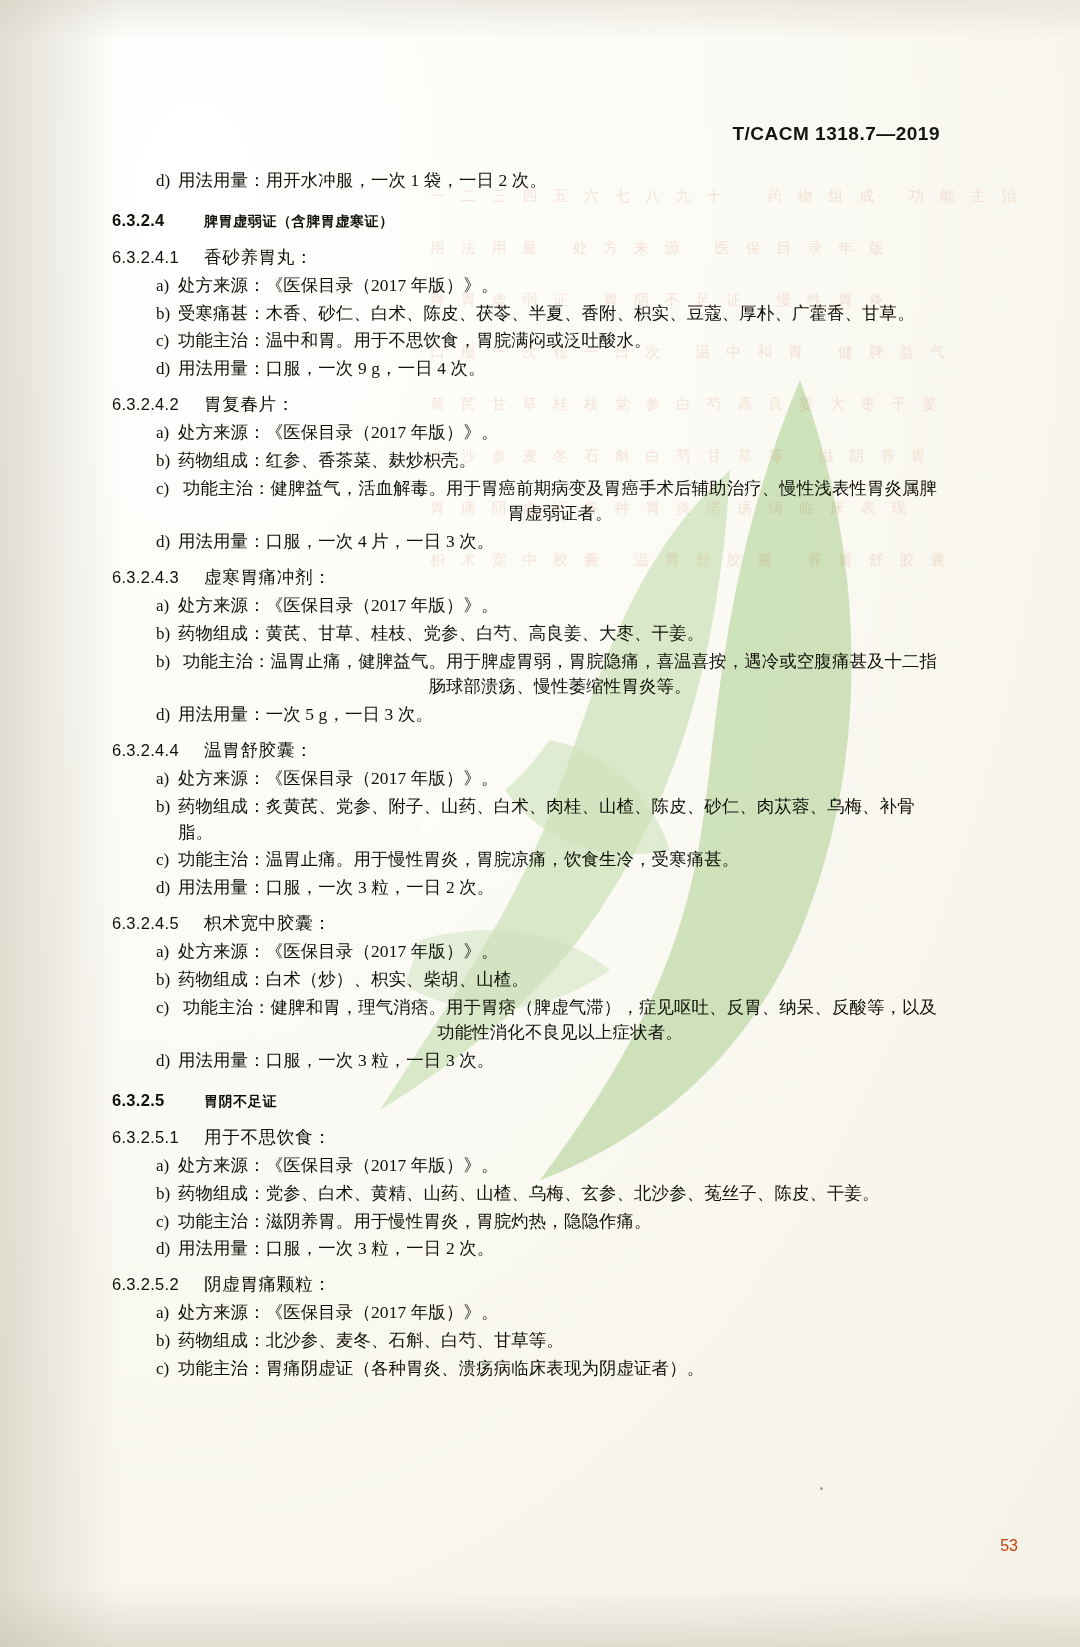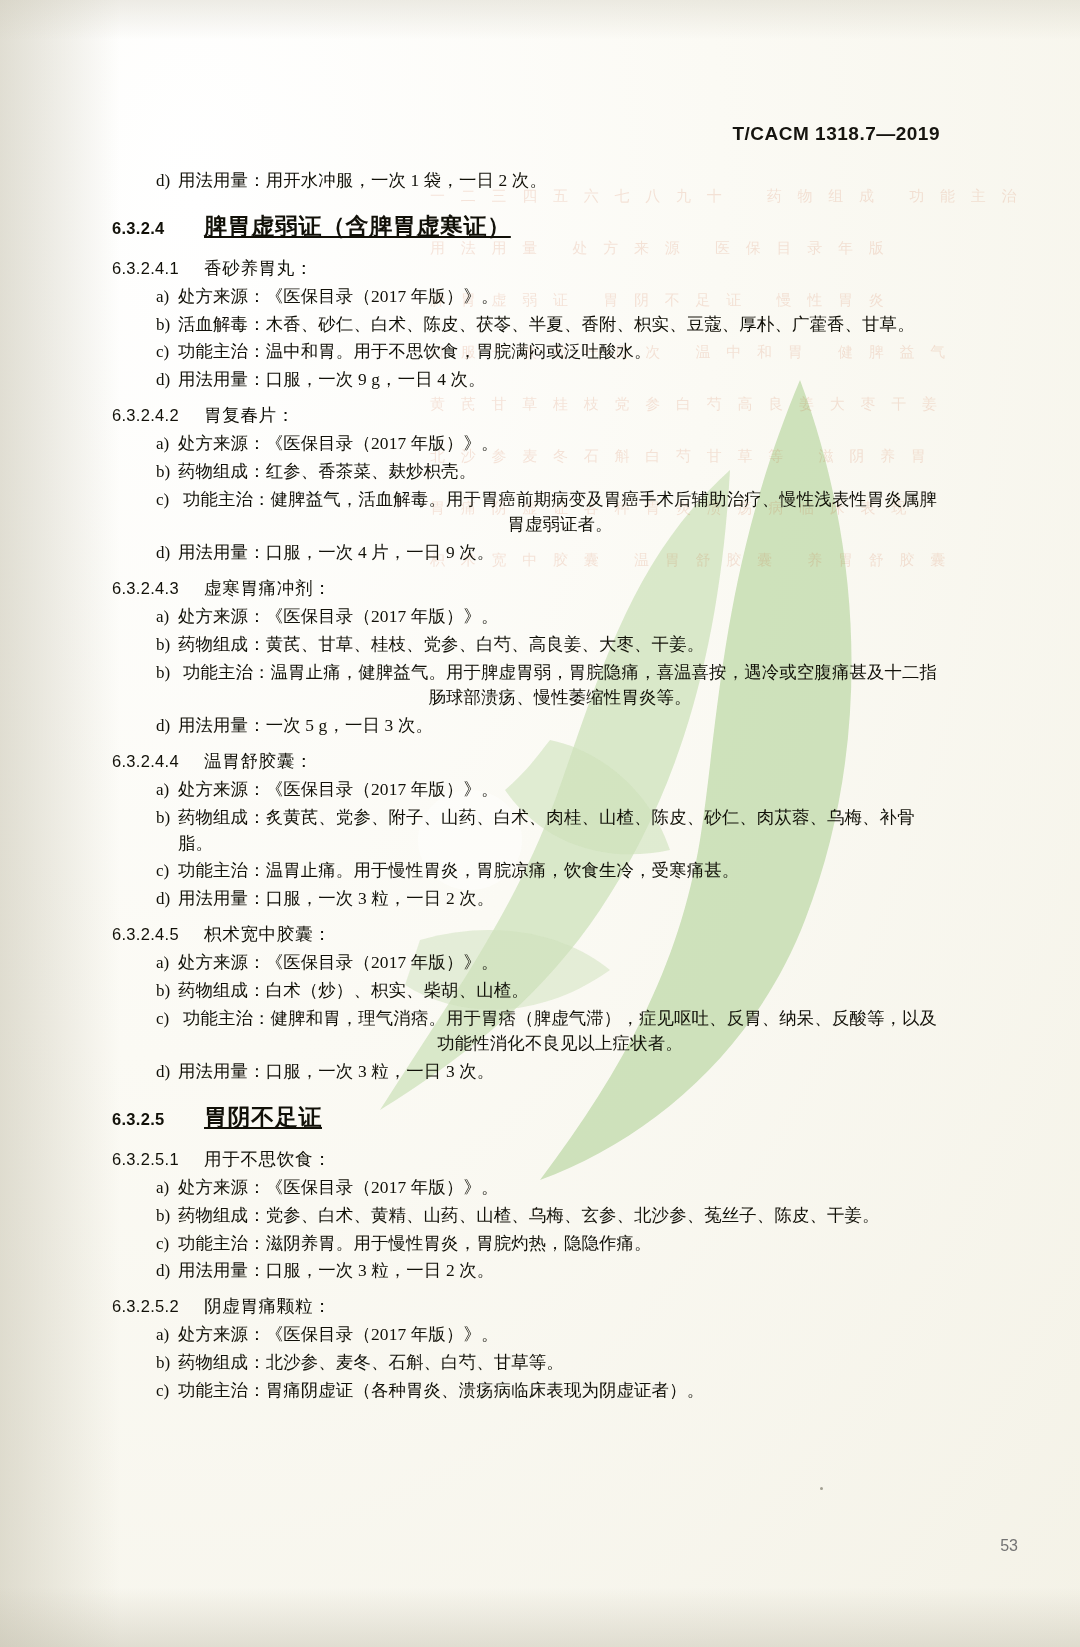--- a/index.html
+++ b/index.html
@@ -106,23 +106,22 @@
     margin-bottom: 14px;
     display: flex;
     align-items: baseline;
   }
   .sec-head .sec-num {
     font-weight: bold;
     width: 92px;
   }
   .sec-head .sec-title {
     font-weight: bold;
-    font-size: 23px;
+    font-size: 14px;
     letter-spacing: 0.6px;
-    text-decoration: underline;
   }
   .item-head {
     margin-top: 10px;
     margin-bottom: 4px;
     display: flex;
     align-items: baseline;
   }
   .item-head .sec-num {
     width: 92px;
   }
@@ -160,21 +159,21 @@
   .plain-top .pad {
     flex: 0 0 auto;
     width: 12px;
   }
   .page-num {
     position: absolute;
     right: 62px;
     bottom: 92px;
     font-family: "Liberation Sans", sans-serif;
     font-size: 16px;
-    color: #737373;
+    color: #c2410c;
   }
   .speck {
     position: absolute;
     width: 3px; height: 3px;
     background: #6b6857;
     border-radius: 50%;
     opacity: .6;
   }
 </style>
 </head>
@@ -226,21 +225,21 @@
       <div class="item-head">
         <div class="sec-num">6.3.2.4.1</div>
         <div class="item-title">香砂养胃丸：</div>
       </div>
       <div class="sub">
         <div class="marker">a)</div>
         <div class="txt">处方来源：《医保目录（2017 年版）》。</div>
       </div>
       <div class="sub">
         <div class="marker">b)</div>
-        <div class="txt">活血解毒：木香、砂仁、白术、陈皮、茯苓、半夏、香附、枳实、豆蔻、厚朴、广藿香、甘草。</div>
+        <div class="txt">受寒痛甚：木香、砂仁、白术、陈皮、茯苓、半夏、香附、枳实、豆蔻、厚朴、广藿香、甘草。</div>
       </div>
       <div class="sub">
         <div class="marker">c)</div>
         <div class="txt">功能主治：温中和胃。用于不思饮食，胃脘满闷或泛吐酸水。</div>
       </div>
       <div class="sub">
         <div class="marker">d)</div>
         <div class="txt">用法用量：口服，一次 9 g，一日 4 次。</div>
       </div>
 
@@ -255,21 +254,21 @@
       <div class="sub">
         <div class="marker">b)</div>
         <div class="txt">药物组成：红参、香茶菜、麸炒枳壳。</div>
       </div>
       <div class="sub">
         <div class="marker">c)</div>
         <div class="txt wrap">功能主治：健脾益气，活血解毒。用于胃癌前期病变及胃癌手术后辅助治疗、慢性浅表性胃炎属脾胃虚弱证者。</div>
       </div>
       <div class="sub">
         <div class="marker">d)</div>
-        <div class="txt">用法用量：口服，一次 4 片，一日 9 次。</div>
+        <div class="txt">用法用量：口服，一次 4 片，一日 3 次。</div>
       </div>
 
       <div class="item-head">
         <div class="sec-num">6.3.2.4.3</div>
         <div class="item-title">虚寒胃痛冲剂：</div>
       </div>
       <div class="sub">
         <div class="marker">a)</div>
         <div class="txt">处方来源：《医保目录（2017 年版）》。</div>
       </div>

